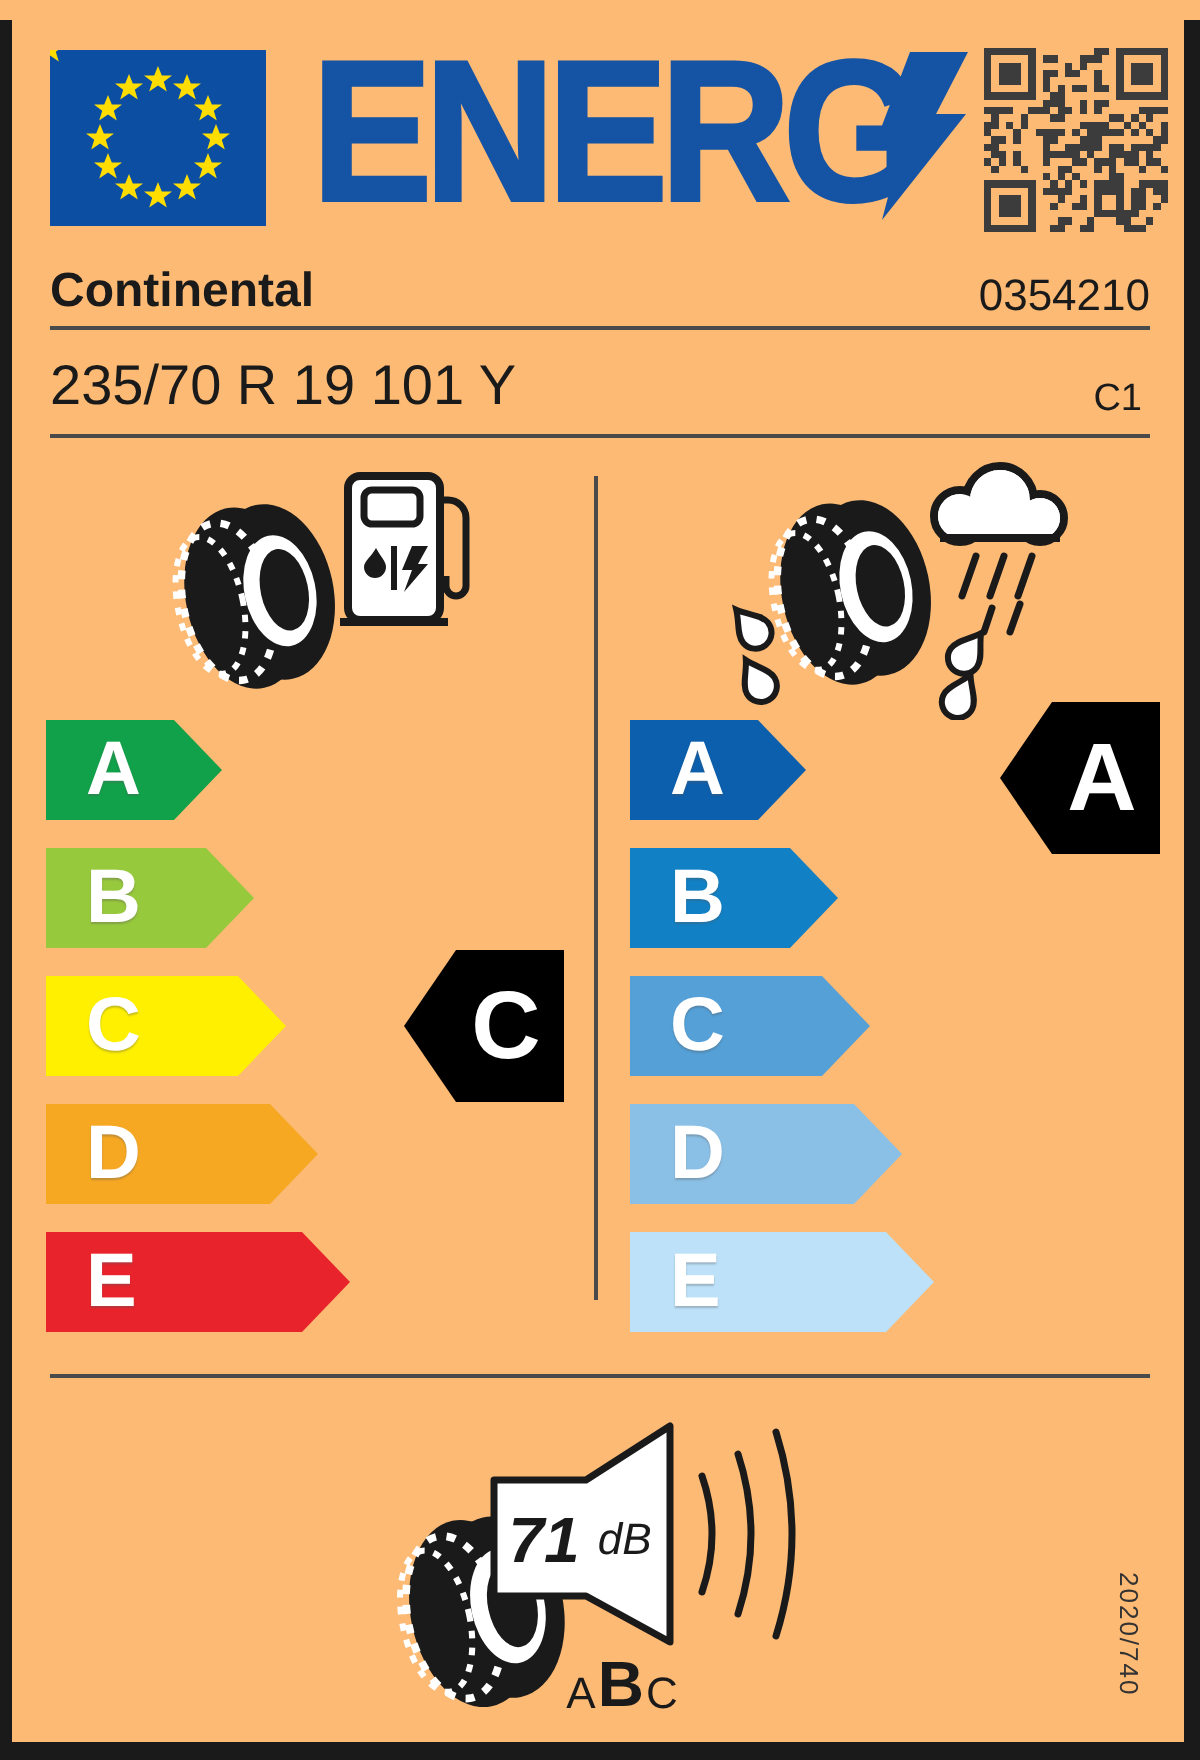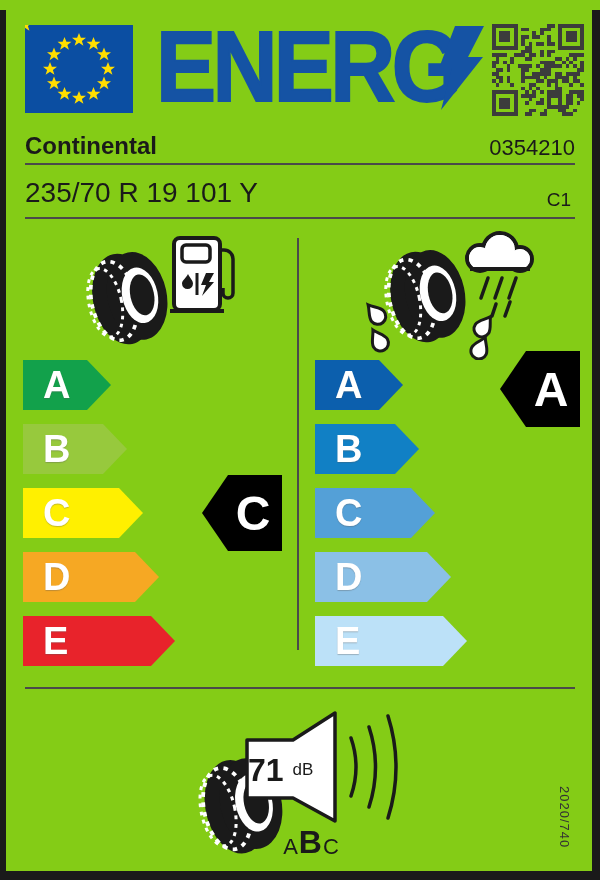--- a/index.html
+++ b/index.html
@@ -1,16 +1,16 @@
 <!DOCTYPE html>
 <html><head>
 <meta charset="utf-8">
 <style>
   html,body{margin:0;padding:0;background:#fff;}
-  #label{position:relative;width:600px;height:880px;background:#84cc16;
+  #label{position:relative;width:600px;height:880px;background:#fdba74;
          font-family:"Liberation Sans",sans-serif;overflow:hidden;}
   .abs{position:absolute;}
   
   #frame{left:0;top:10px;width:600px;height:870px;box-sizing:border-box;
          border-left:6px solid #1a1a1a;border-right:8px solid #1a1a1a;
          border-bottom:9px solid #1a1a1a;pointer-events:none;}
   
   #flag{left:25px;top:25px;width:108px;height:88px;}
   #wordmark{left:156px;top:18px;height:96px;display:flex;align-items:center;
             font-size:100px;line-height:1;font-weight:bold;letter-spacing:-4px;
@@ -39,23 +39,23 @@
   .badge{background:#000;color:#fff;font-weight:bold;font-size:48px;
          display:flex;align-items:center;justify-content:center;
          padding-left:22px;box-sizing:border-box;
          clip-path:polygon(0 50%,26px 0,100% 0,100% 100%,26px 100%);}
   #fuel-badge{left:202px;top:475px;width:80px;height:76px;}
   #wet-badge{left:500px;top:351px;width:80px;height:76px;}
   
   #noise-tire{left:196px;top:752px;width:92px;height:107px;}
   #speaker{left:238px;top:700px;width:172px;height:132px;}
   #db-box{left:248px;top:748px;width:84px;height:44px;display:flex;
-          align-items:center;justify-content:flex-start;gap:9px;color:#1a1a1a;}
+          align-items:center;justify-content:center;gap:9px;color:#1a1a1a;font-style:italic;}
   #db-value{font-size:32px;font-weight:bold;}
-  #db-unit{font-size:17px;}
+  #db-unit{font-size:22px;}
   #abc{left:276px;top:824px;width:70px;height:34px;display:flex;
        align-items:flex-end;justify-content:center;color:#1a1a1a;}
   #abc .n-a,#abc .n-c{font-size:22px;line-height:1;}
   #abc .n-b{font-size:32px;line-height:1;font-weight:bold;margin:0 1px;}
   #regulation{left:557px;top:786px;height:72px;writing-mode:vertical-rl;
               font-size:13px;letter-spacing:1px;color:#333;}
 </style>
 </head>
 <body>
 

